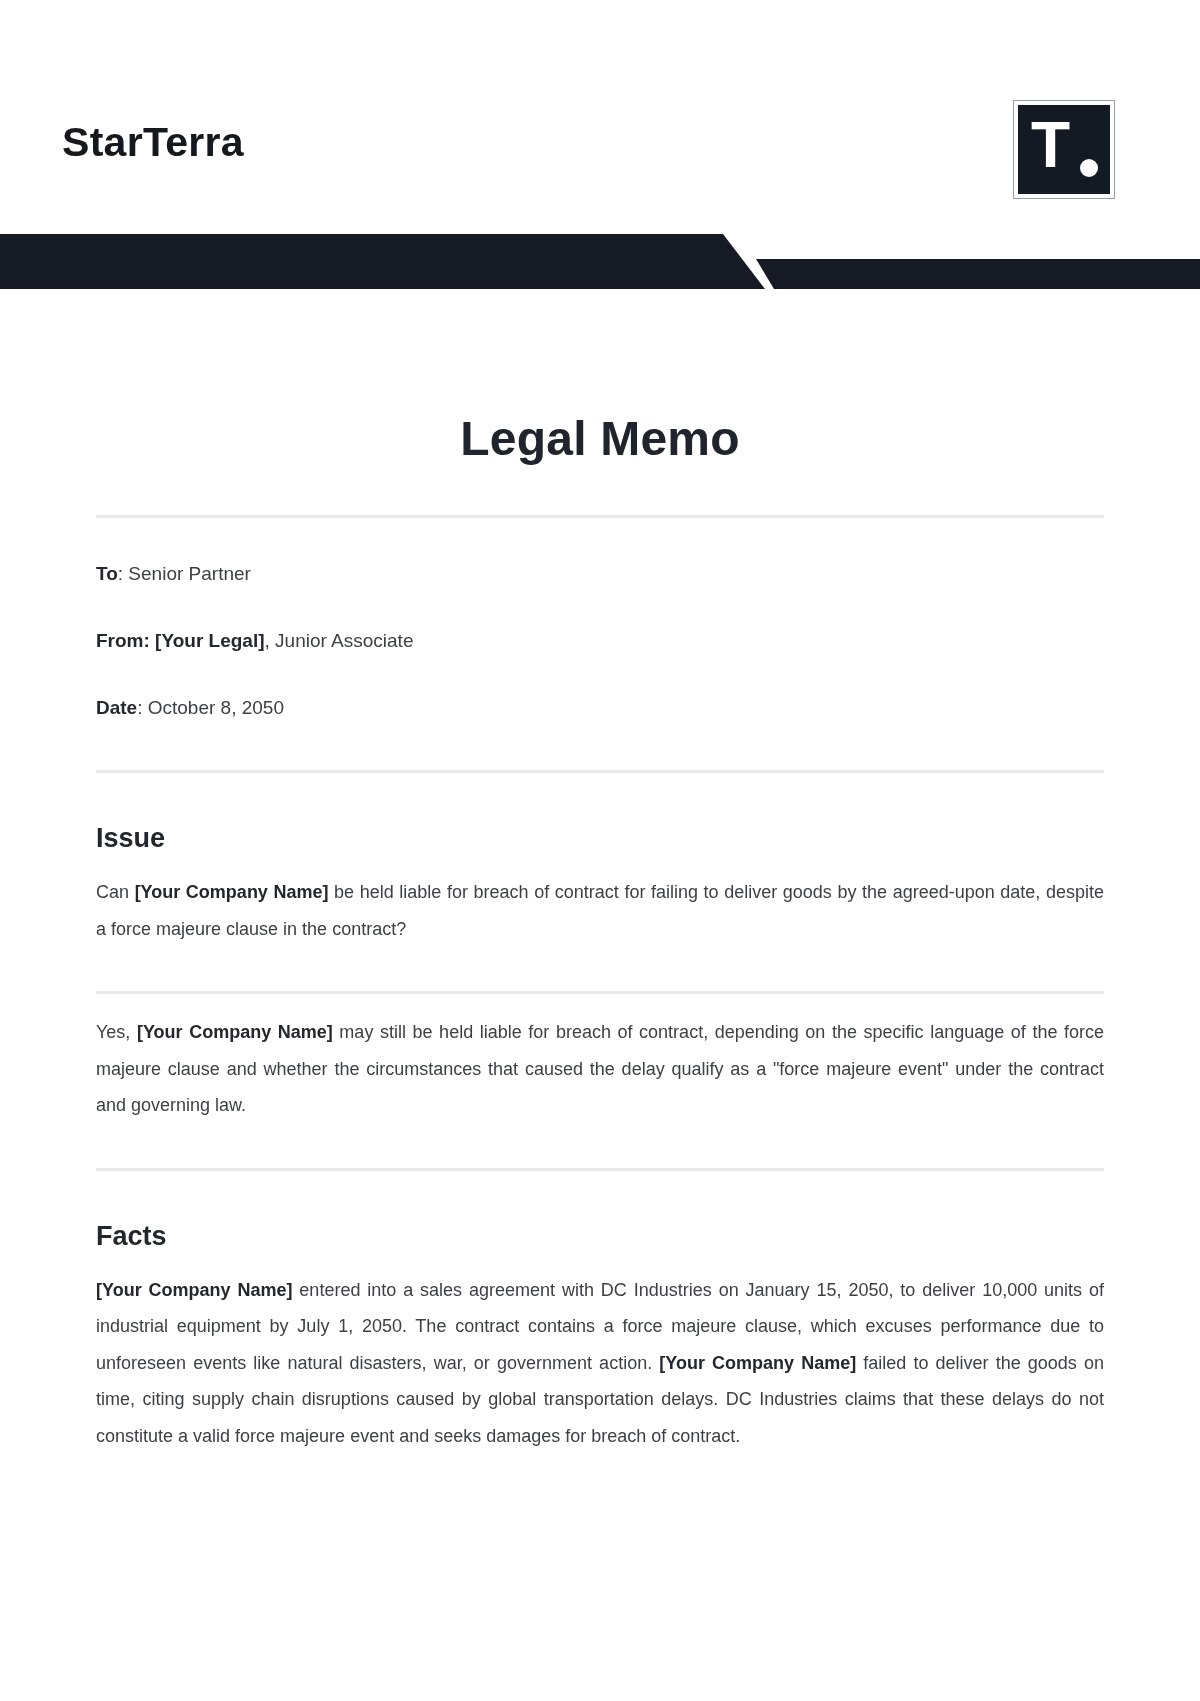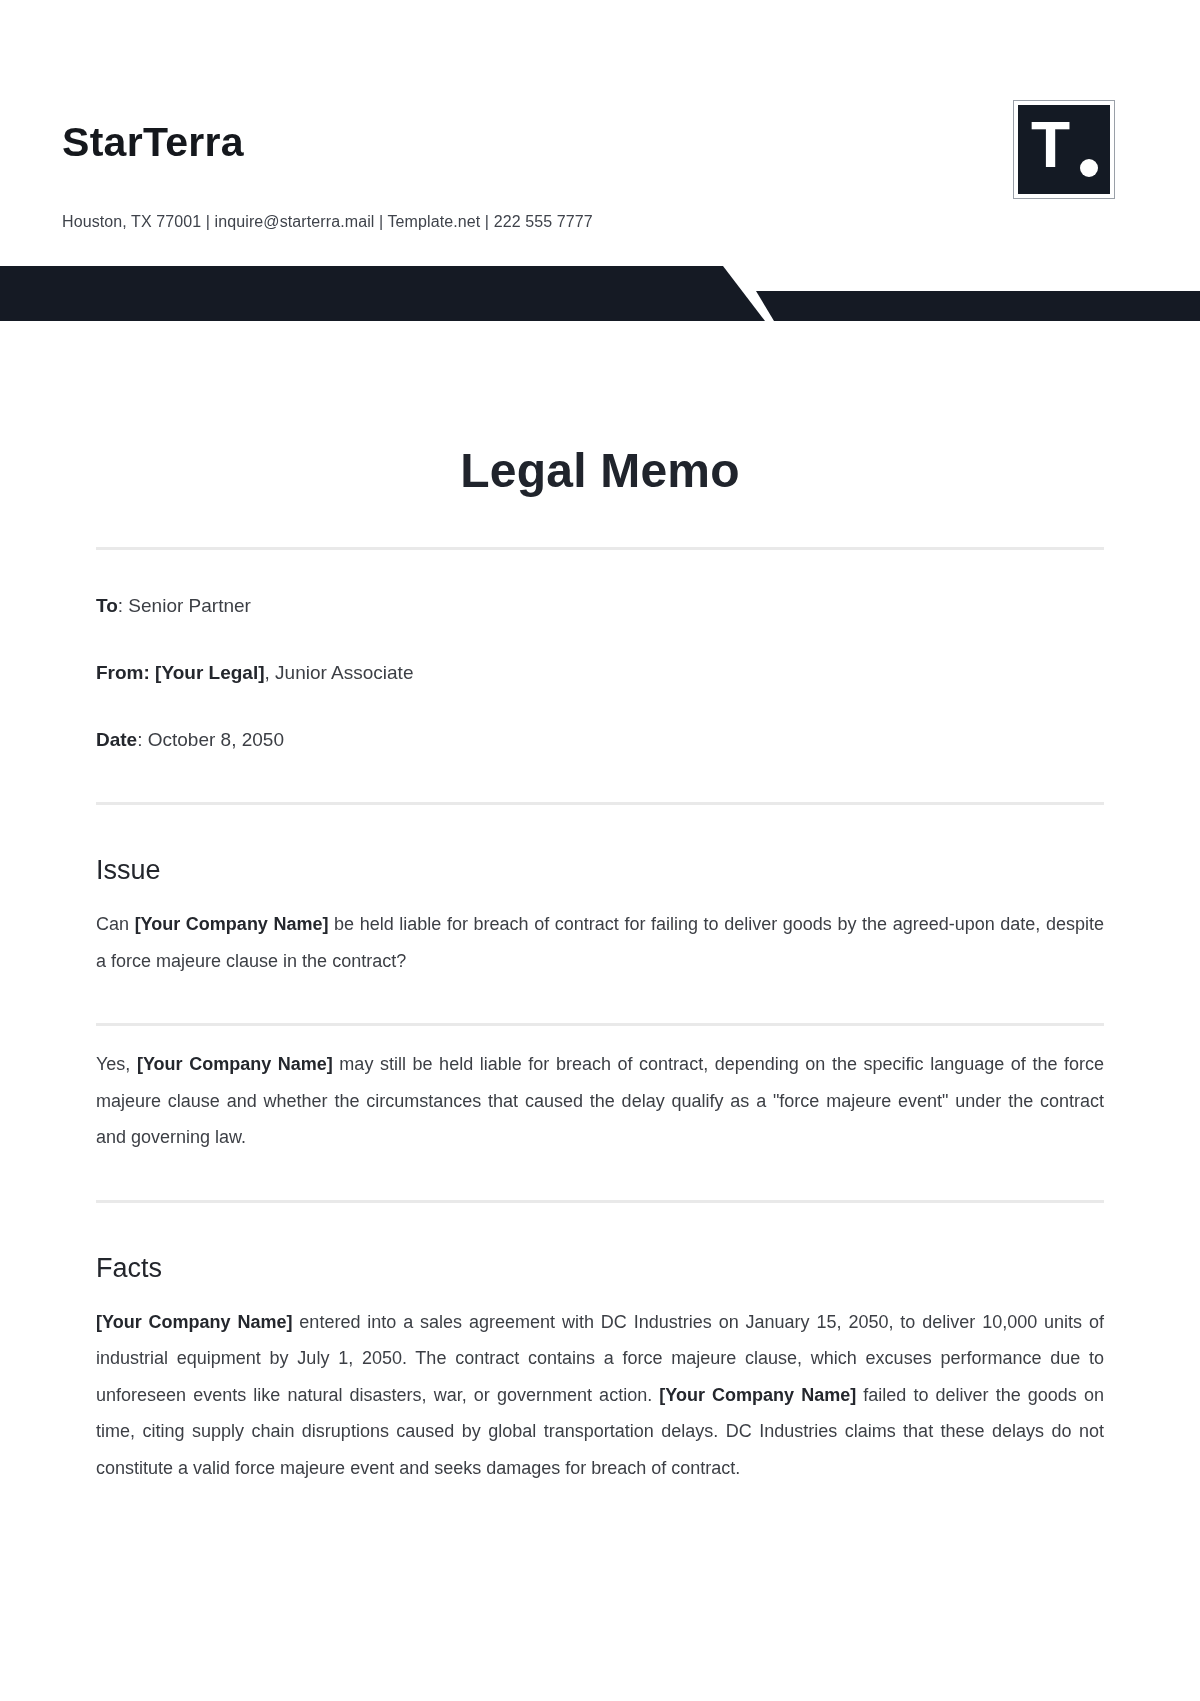--- a/index.html
+++ b/index.html
@@ -63,42 +63,41 @@
   .divider { height:3px; background:#e9e9e9; }
   .title-divider { margin-top:49px; }
   .section-divider { margin-top:44px; }
 
   .meta { margin-top:38px; }
   .meta-line { font-size:19px; line-height:36px; color:#3c3f45;margin-top:31px; }
   .meta-line b, .body-para b { font-weight:700; color:#24272d; }
 
   .section-heading {
     margin-top:50px;
-    font-size:27px; font-weight:400; color:#23262c;
+    font-size:27px; font-weight:700; color:#23262c;
   }
   .body-para {
     margin-top:20px;
     font-size:18px; line-height:36.5px; color:#3c3f45;
     text-align:justify;
   }
 </style>
 </head>
 <body>
 
 <header>
   <div class="header-top">
     <div class="brand">StarTerra</div>
     <div class="logo-box">
       <div class="logo-inner">
         <span class="logo-t">T</span>
         <span class="logo-dot"></span>
       </div>
     </div>
   </div>
-  <div class="contact">Houston, TX 77001 | inquire@starterra.mail | Template.net | 222 555 7777</div>
   <div class="banner">
     <div class="banner-left"></div>
     <div class="banner-right"></div>
   </div>
 </header>
 
 <main class="doc">
   <h1 class="title">Legal Memo</h1>
 
   <div class="divider title-divider"></div>

